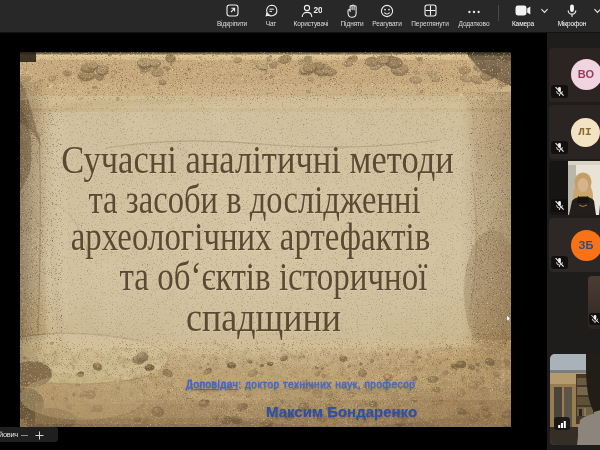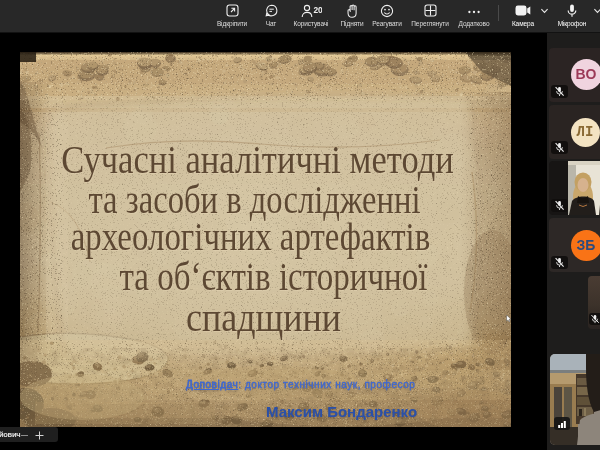--- a/index.html
+++ b/index.html
@@ -8,21 +8,21 @@
   .abs{position:absolute;}
   
   #bar{left:0;top:0;width:600px;height:32px;background:#282828;border-bottom:1px solid #121212;}
   .tb{position:absolute;top:0;height:36px;text-align:center;color:#ededed;}
   .tb .ic{height:15px;margin-top:3px;display:flex;align-items:center;justify-content:center;}
   .tb .lb{font-size:6.5px;line-height:9px;color:#dedede;margin-top:1px;letter-spacing:-0.1px;}
   
   #col{left:547px;top:33px;width:53px;height:417px;background:#1e1d1c;}
   .tile{position:absolute;left:549px;width:60px;height:54px;background:#292423;border-radius:4px;overflow:hidden;}
   .av{position:absolute;border-radius:50%;display:flex;align-items:center;justify-content:center;
-      font-weight:bold;font-size:14px;letter-spacing:0.2px;}
+      font-weight:bold;font-size:11px;letter-spacing:0.2px;}
   .mic{position:absolute;width:17px;height:13px;background:rgba(16,14,13,.92);border-radius:3px;
        display:flex;align-items:center;justify-content:center;}
   
   #slide{left:0;top:52px;width:491px;height:375px;overflow:hidden;margin-left:20px;}
   .tl{position:absolute;width:491px;text-align:center;font-family:"Liberation Serif",serif;
       color:#5a4530;white-space:nowrap;opacity:0.97;text-shadow:1px 1px 0 rgba(238,224,194,0.32);}
   .bl{position:absolute;white-space:nowrap;font-weight:bold;}
 </style>
 </head>
 <body>
@@ -2311,21 +2311,21 @@
   <div class="tl" style="left:-15px;top:160px;font-size:41px;transform:scaleX(0.802);">археологічних артефактів</div>
   <div class="tl" style="left:8px;top:200px;font-size:41px;transform:scaleX(0.806);">та об‘єктів історичної</div>
   <div class="tl" style="left:-2px;top:241px;font-size:41px;transform:scaleX(0.878);">спадщини</div>
   <div class="bl" style="left:166px;top:327px;font-size:10px;color:#3f68d0;font-weight:normal;-webkit-text-stroke:0.35px #3f68d0;letter-spacing:0.55px;text-shadow:0 1px 2px rgba(10,10,40,0.35);">
     <span style="text-decoration:underline;">Доповідач</span>: доктор технічних наук, професор</div>
   <div class="bl" style="left:246px;top:351px;font-size:15px;color:#2a50a9;text-shadow:0 1px 2px rgba(10,10,40,0.3);">Максим Бондаренко</div>
 </div>
 
 <div class="abs" style="left:-6px;top:427px;width:64px;height:15px;background:#1f1f1f;border-radius:3px;
      display:flex;align-items:center;color:#e0e0e0;font-size:8px;">
-  <span style="margin-left:5px;font-size:7.5px;letter-spacing:-0.3px;font-weight:bold;">йович</span>
+  <span style="margin-left:5px;font-size:7.5px;letter-spacing:-0.3px;">йович</span>
   <span style="position:absolute;left:27px;top:7.6px;width:6.5px;height:1.2px;background:#8d8d8d;"></span>
   <svg style="position:absolute;left:41px;top:3.6px;" width="9" height="9" viewBox="0 0 9 9">
       <path d="M4.5 0.5 V8.5 M0.5 4.5 H8.5" stroke="#d5d5d5" stroke-width="1"></path>
     </svg>
 </div>
 
 <svg class="abs" style="left:505.5px;top:315px;" width="6" height="8" viewBox="0 0 6 8">
   <path d="M0.6,0 L0.6,6.2 L2.1,4.9 L3.0,6.9 L4.1,6.4 L3.2,4.4 L4.9,4.2 Z" fill="#fff" stroke="#222" stroke-width="0.35"></path>
 </svg>
 

